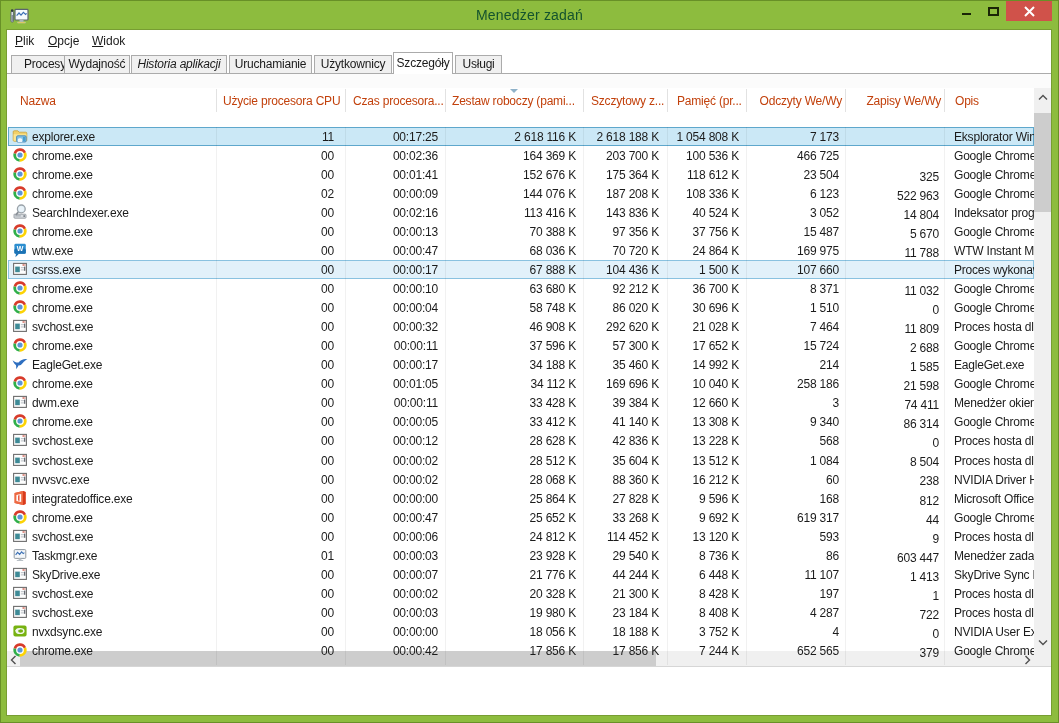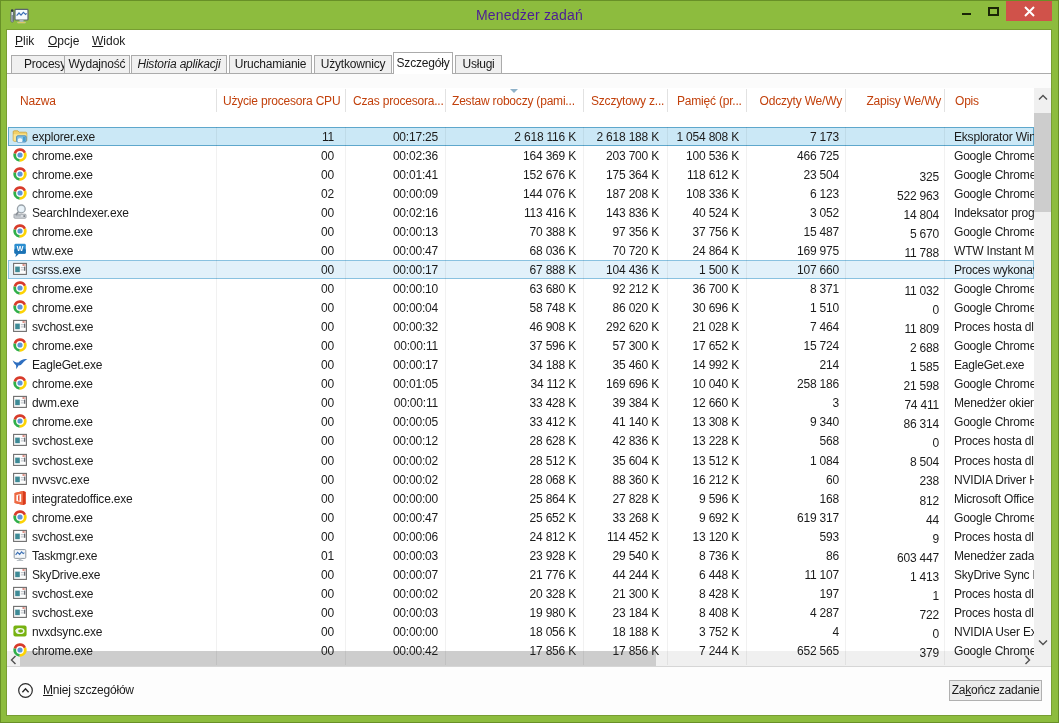--- a/index.html
+++ b/index.html
@@ -1,21 +1,21 @@
 <!DOCTYPE html>
 <html><head><meta charset="utf-8"><title>Menedżer zadań</title>
 <style>
 * { margin:0; padding:0; box-sizing:border-box; }
 html,body { width:1059px; height:723px; overflow:hidden; }
 body { font-family:"Liberation Sans", sans-serif; background:#8dbc3e; position:relative;
        -webkit-font-smoothing:antialiased; }
 #frame-dark { position:absolute; inset:0; border:1px solid rgba(60,90,10,0.45); pointer-events:none; z-index:50;}
 
 #titlebar { position:absolute; left:0; top:0; width:1059px; height:30px; background:#8dbc3e; }
-#title { position:absolute; left:0; right:0; top:7px; text-align:center; font-size:14px; color:#4c1d95; letter-spacing:0.2px;}
+#title { position:absolute; left:0; right:0; top:7px; text-align:center; font-size:14px; color:#14532d; letter-spacing:0.2px;}
 #appicon { position:absolute; left:10px; top:6px; }
 #btn-min { position:absolute; left:962px; top:13px; width:9px; height:2px; background:#1a2506; }
 #btn-max { position:absolute; left:988px; top:7px; width:11px; height:9px; border:2px solid #1a2506; }
 #btn-close { position:absolute; left:1006px; top:1px; width:46px; height:20px; background:#d0524a; }
 #btn-close svg { position:absolute; left:18px; top:5px; }
 
 #content { position:absolute; left:7px; top:30px; width:1044px; height:685px; background:#fff; box-shadow:0 0 0 1px rgba(80,100,30,0.35); }
 
 #menubar { position:absolute; left:0; top:0; width:100%; height:22px; background:#fff; font-size:12px; color:#1a1a1a; }
 #menubar span.mi { position:absolute; top:4px; }
@@ -664,23 +664,15 @@
       <svg style="position:absolute;left:3px;top:4px" width="7" height="10" viewBox="0 0 7 10">
           <path d="M5.5 1 L1.5 5 L5.5 9" fill="none" stroke="#505050" stroke-width="1.4"></path>
         </svg>
       <div id="hthumb"></div>
       <svg style="position:absolute;left:1017px;top:4px" width="7" height="10" viewBox="0 0 7 10">
           <path d="M1.5 1 L5.5 5 L1.5 9" fill="none" stroke="#505050" stroke-width="1.4"></path>
         </svg>
     </div>
     <div id="corner"></div>
     <div id="footline"></div>
-    <div id="footer">
-      <svg id="lessbtn" width="15" height="15" viewBox="0 0 15 15">
-          <circle cx="7.5" cy="7.5" r="6.8" fill="none" stroke="#2b2b2b" stroke-width="1.2"></circle>
-          <path d="M4.4 9.2 L7.5 5.8 L10.6 9.2" fill="none" stroke="#2b2b2b" stroke-width="1.4"></path>
-        </svg>
-      <span id="lesstext"><u>M</u>niej szczegółów</span>
-      <div id="endtask">Za<u>k</u>ończ zadanie</div>
-    </div>
   </div>
 </div>
 <div id="frame-dark"></div>
 
 </body></html>

